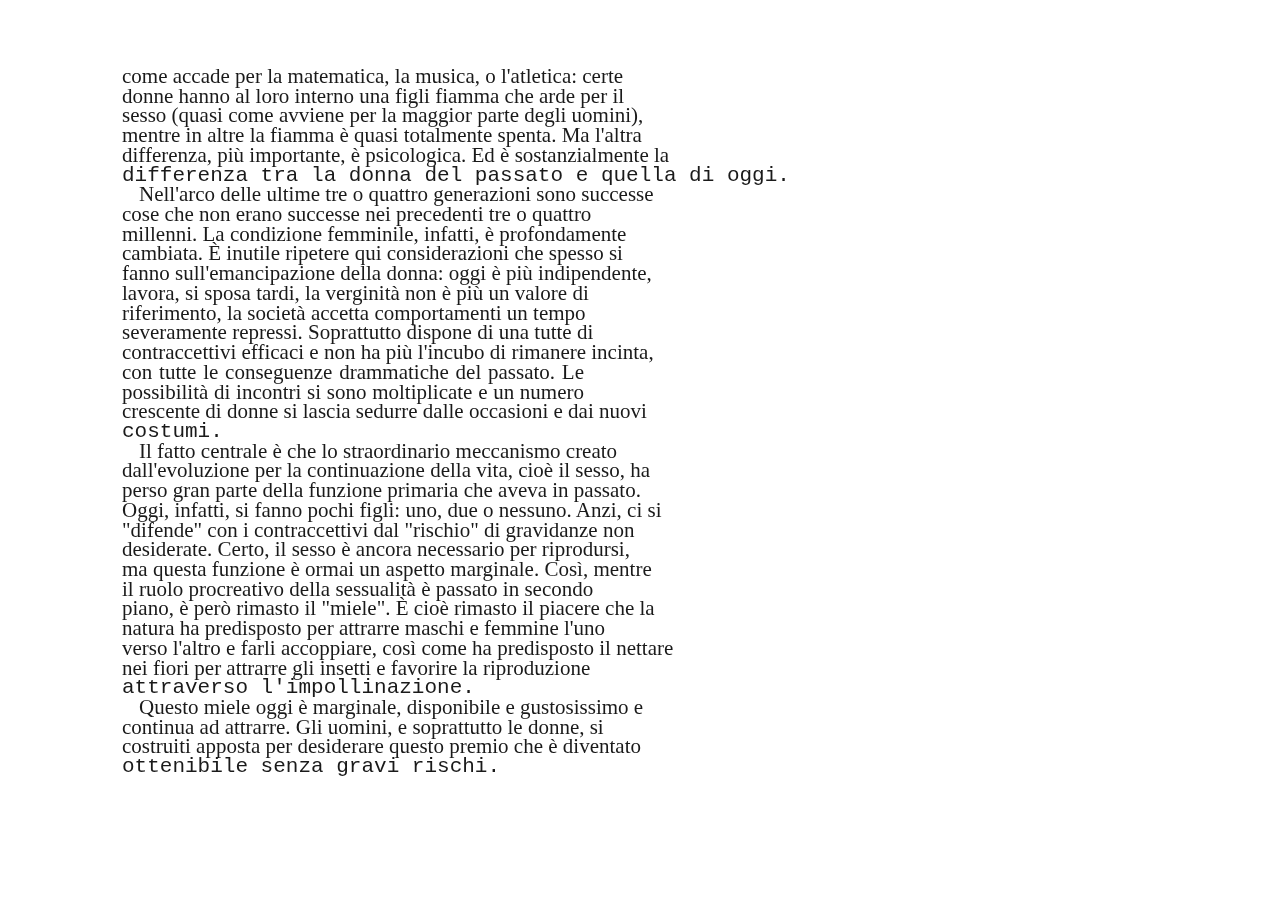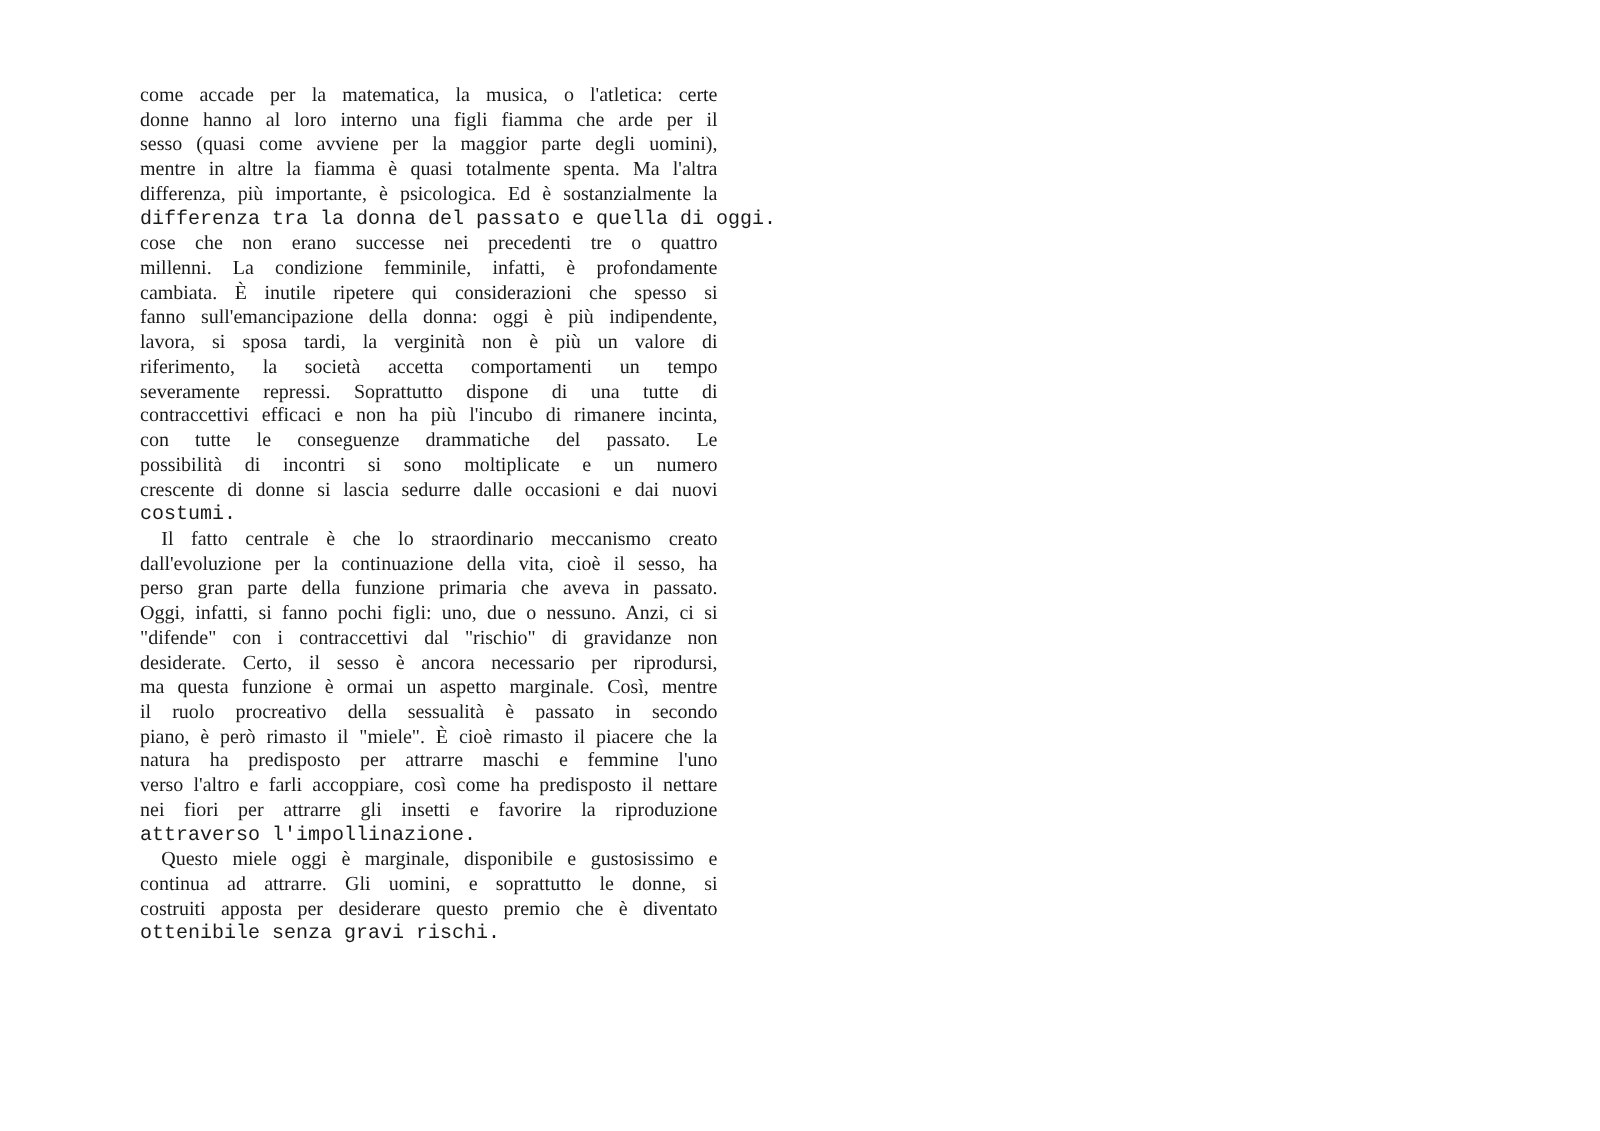--- a/index.html
+++ b/index.html
@@ -16,25 +16,25 @@
     .page {
       position: absolute;
       left: 0;
       top: 0;
       width: 1280px;
       height: 905px;
       background: #ffffff;
     }
     .column {
       position: absolute;
-      left: 112px;
+      left: 122px;
       top: 67px;
       width: 462px;
       font-family: "Liberation Serif", "DejaVu Serif", serif;
-      font-size: 16px;
+      font-size: 21px;
       color: #1a1a1a;
     }
     .line {
       display: block;
       height: 19.72px;
       line-height: 19.72px;
       white-space: nowrap;
       text-align: justify;
       text-align-last: justify;
       overflow: visible;
@@ -55,20 +55,21 @@
   <div class="column" id="text-column">
       <div class="paragraph">
         <span class="line">come accade per la matematica, la musica, o l'atletica: certe</span>
         <span class="line">donne hanno al loro interno una figli fiamma che arde per il</span>
         <span class="line">sesso (quasi come avviene per la maggior parte degli uomini),</span>
         <span class="line">mentre in altre la fiamma è quasi totalmente spenta. Ma l'altra</span>
         <span class="line">differenza, più importante, è psicologica. Ed è sostanzialmente la</span>
         <span class="line last">differenza tra la donna del passato e quella di oggi.</span>
       </div>
       <div class="paragraph">
+        <span class="line indent">Nell'arco delle ultime tre o quattro generazioni sono successe</span>
         <span class="line">cose che non erano successe nei precedenti tre o quattro</span>
         <span class="line">millenni. La condizione femminile, infatti, è profondamente</span>
         <span class="line">cambiata. È inutile ripetere qui considerazioni che spesso si</span>
         <span class="line">fanno sull'emancipazione della donna: oggi è più indipendente,</span>
         <span class="line">lavora, si sposa tardi, la verginità non è più un valore di</span>
         <span class="line">riferimento, la società accetta comportamenti un tempo</span>
         <span class="line">severamente repressi. Soprattutto dispone di una tutte di</span>
         <span class="line">contraccettivi efficaci e non ha più l'incubo di rimanere incinta,</span>
         <span class="line">con tutte le conseguenze drammatiche del passato. Le</span>
         <span class="line">possibilità di incontri si sono moltiplicate e un numero</span>

